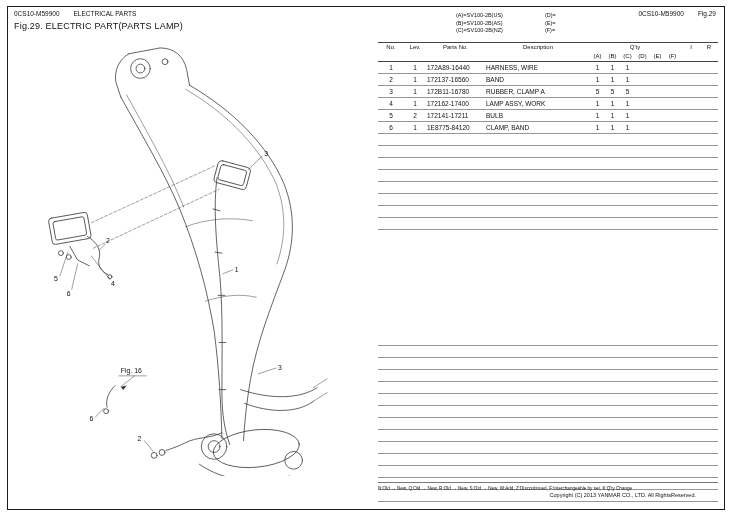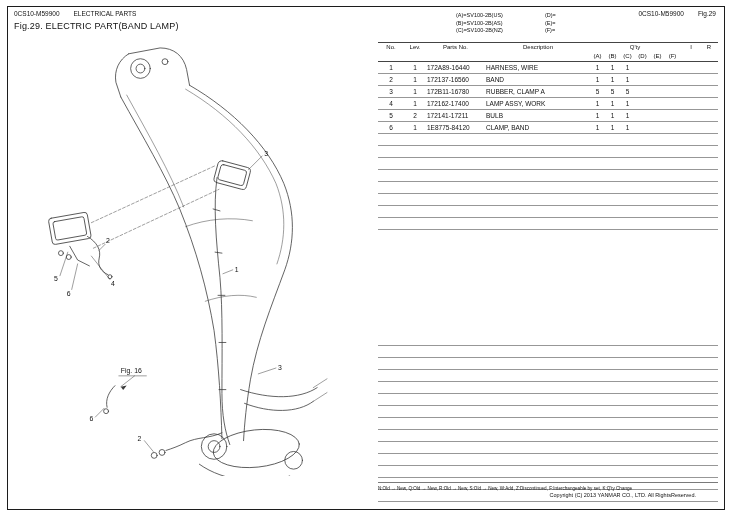--- a/index.html
+++ b/index.html
@@ -53,21 +53,21 @@
 </head>
 <body>
 
 <div class="frame"></div>
 
 <div class="h-top">
   <span>0CS10-M59900</span>
   <span>ELECTRICAL PARTS</span>
 </div>
 
-<div class="h-fig">Fig.29.  ELECTRIC PART(BAND LAMP)</div>
+<div class="h-fig">Fig.29.  ELECTRIC PART(PARTS LAMP)</div>
 
 <div class="h-right">
   <span>0CS10-M59900</span>
   <span>Fig.29</span>
 </div>
 
 <div class="variants">
   <div class="vcol">
     <div>(A)=SV100-2B(US)</div>
     <div>(B)=SV100-2B(AS)</div>

